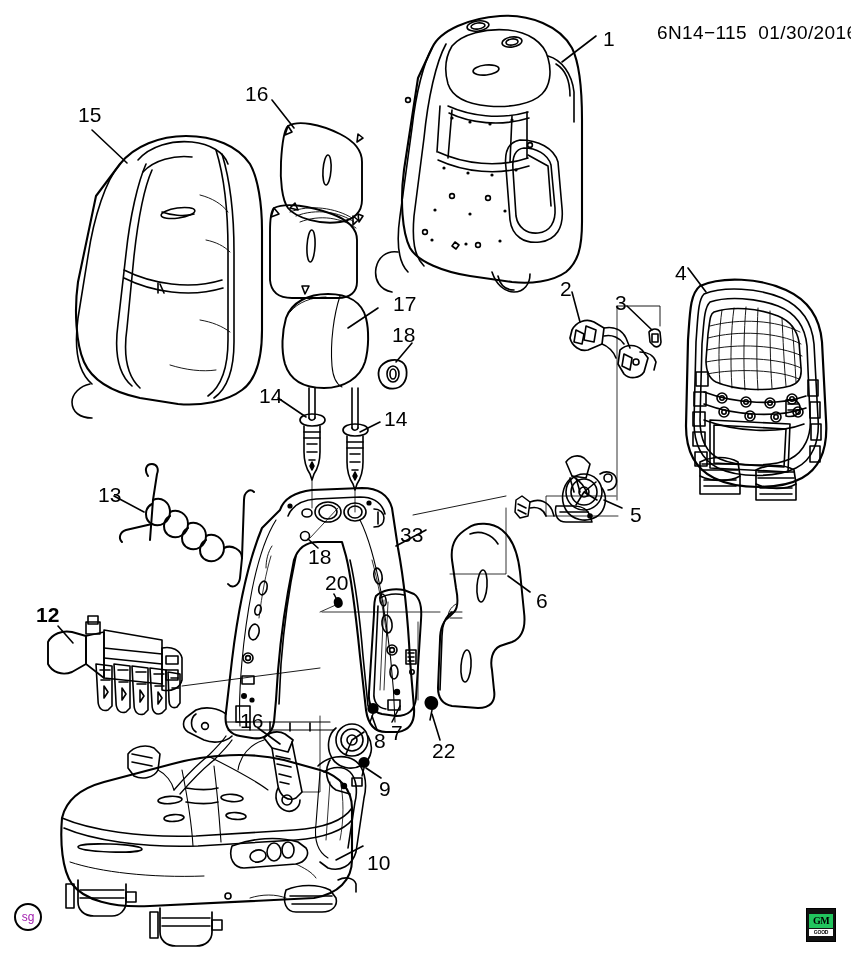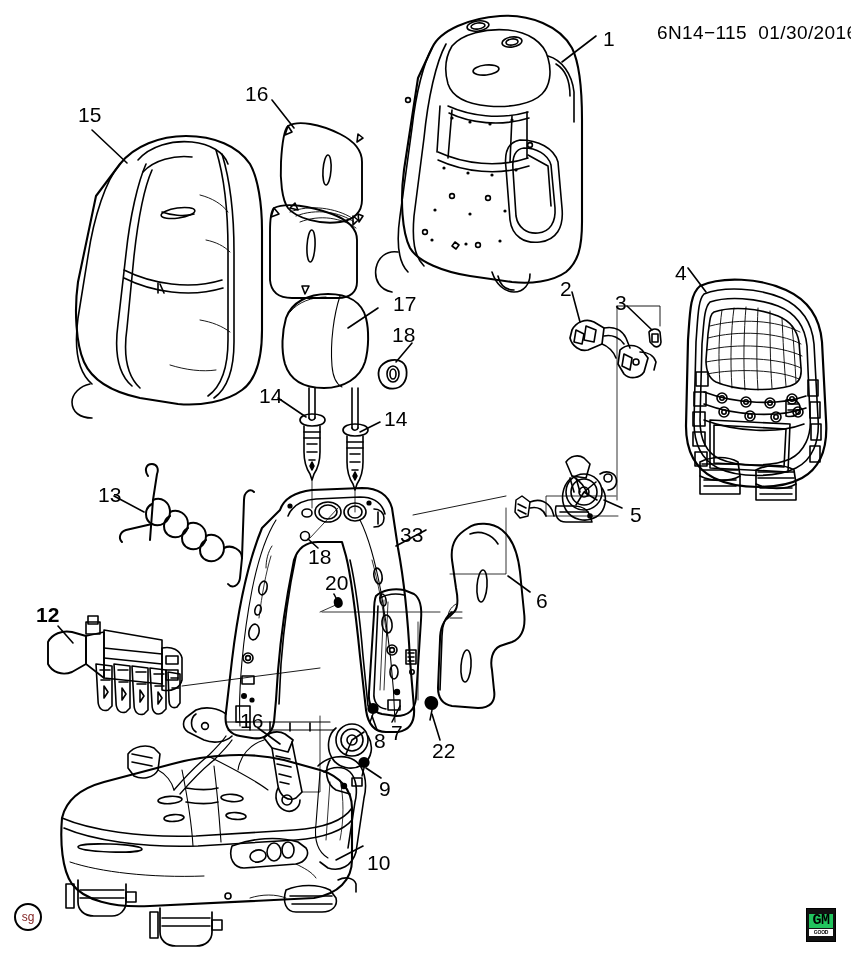--- a/index.html
+++ b/index.html
@@ -34,22 +34,22 @@
     width:30px;height:34px;
     background:#111;
     border:1px solid #000;
     display:flex;flex-direction:column;
     align-items:center;justify-content:center;
     box-sizing:border-box;
     padding:2px;
   }
   .gmlogo .gmtop{
     background:#22c55e;color:#000;
-    font-family:Liberation Mono, monospace;
-    font-size:15px;font-weight:bold;
+    font-family:Liberation Serif, serif;
+    font-size:10px;font-weight:bold;
     line-height:14px;
     width:100%;text-align:center;
     letter-spacing:-0.5px;
   }
   .gmlogo .gmbot{
     background:#fff;color:#000;
     font-family:"Liberation Sans",sans-serif;
     font-size:5px;font-weight:bold;
     line-height:7px;
     width:100%;text-align:center;
@@ -60,21 +60,21 @@
     position:absolute;
     left:14px;top:903px;
     width:28px;height:28px;
     border:2px solid #000;
     border-radius:50%;
     display:flex;align-items:center;justify-content:center;
     box-sizing:border-box;
   }
   .sgmark span{
     font-family:"Liberation Sans",sans-serif;
-    font-size:12px;color:#7f1d1d;line-height:1;
+    font-size:12px;color:#a21caf;line-height:1;
   }
 </style>
 </head>
 <body>
 
 <div id="sheet">
 
   <svg id="art" viewBox="0 0 851 960" xmlns="http://www.w3.org/2000/svg">
     <g fill="none" stroke="#000" stroke-width="1.6" stroke-linecap="round" stroke-linejoin="round">
 

